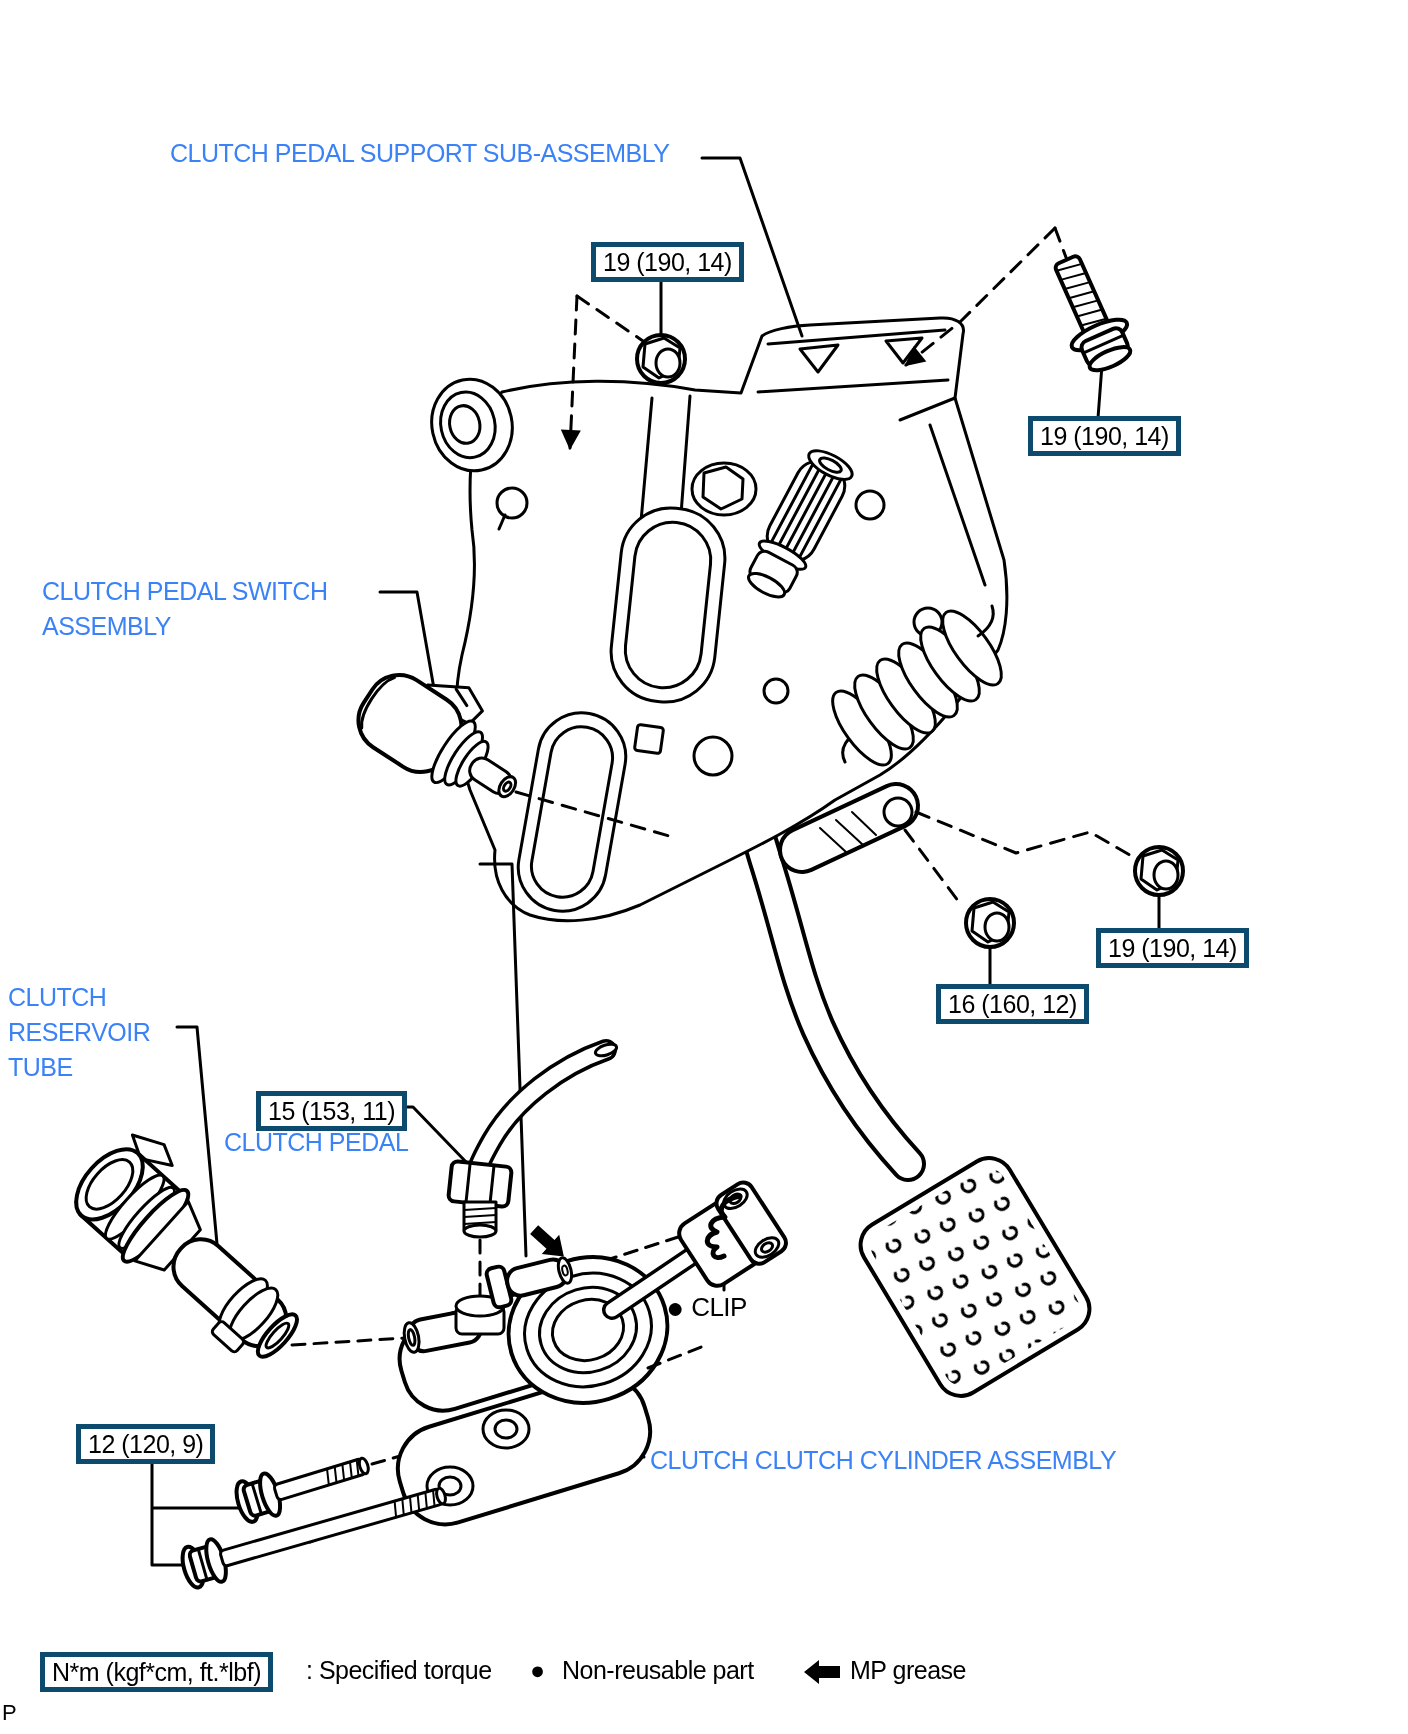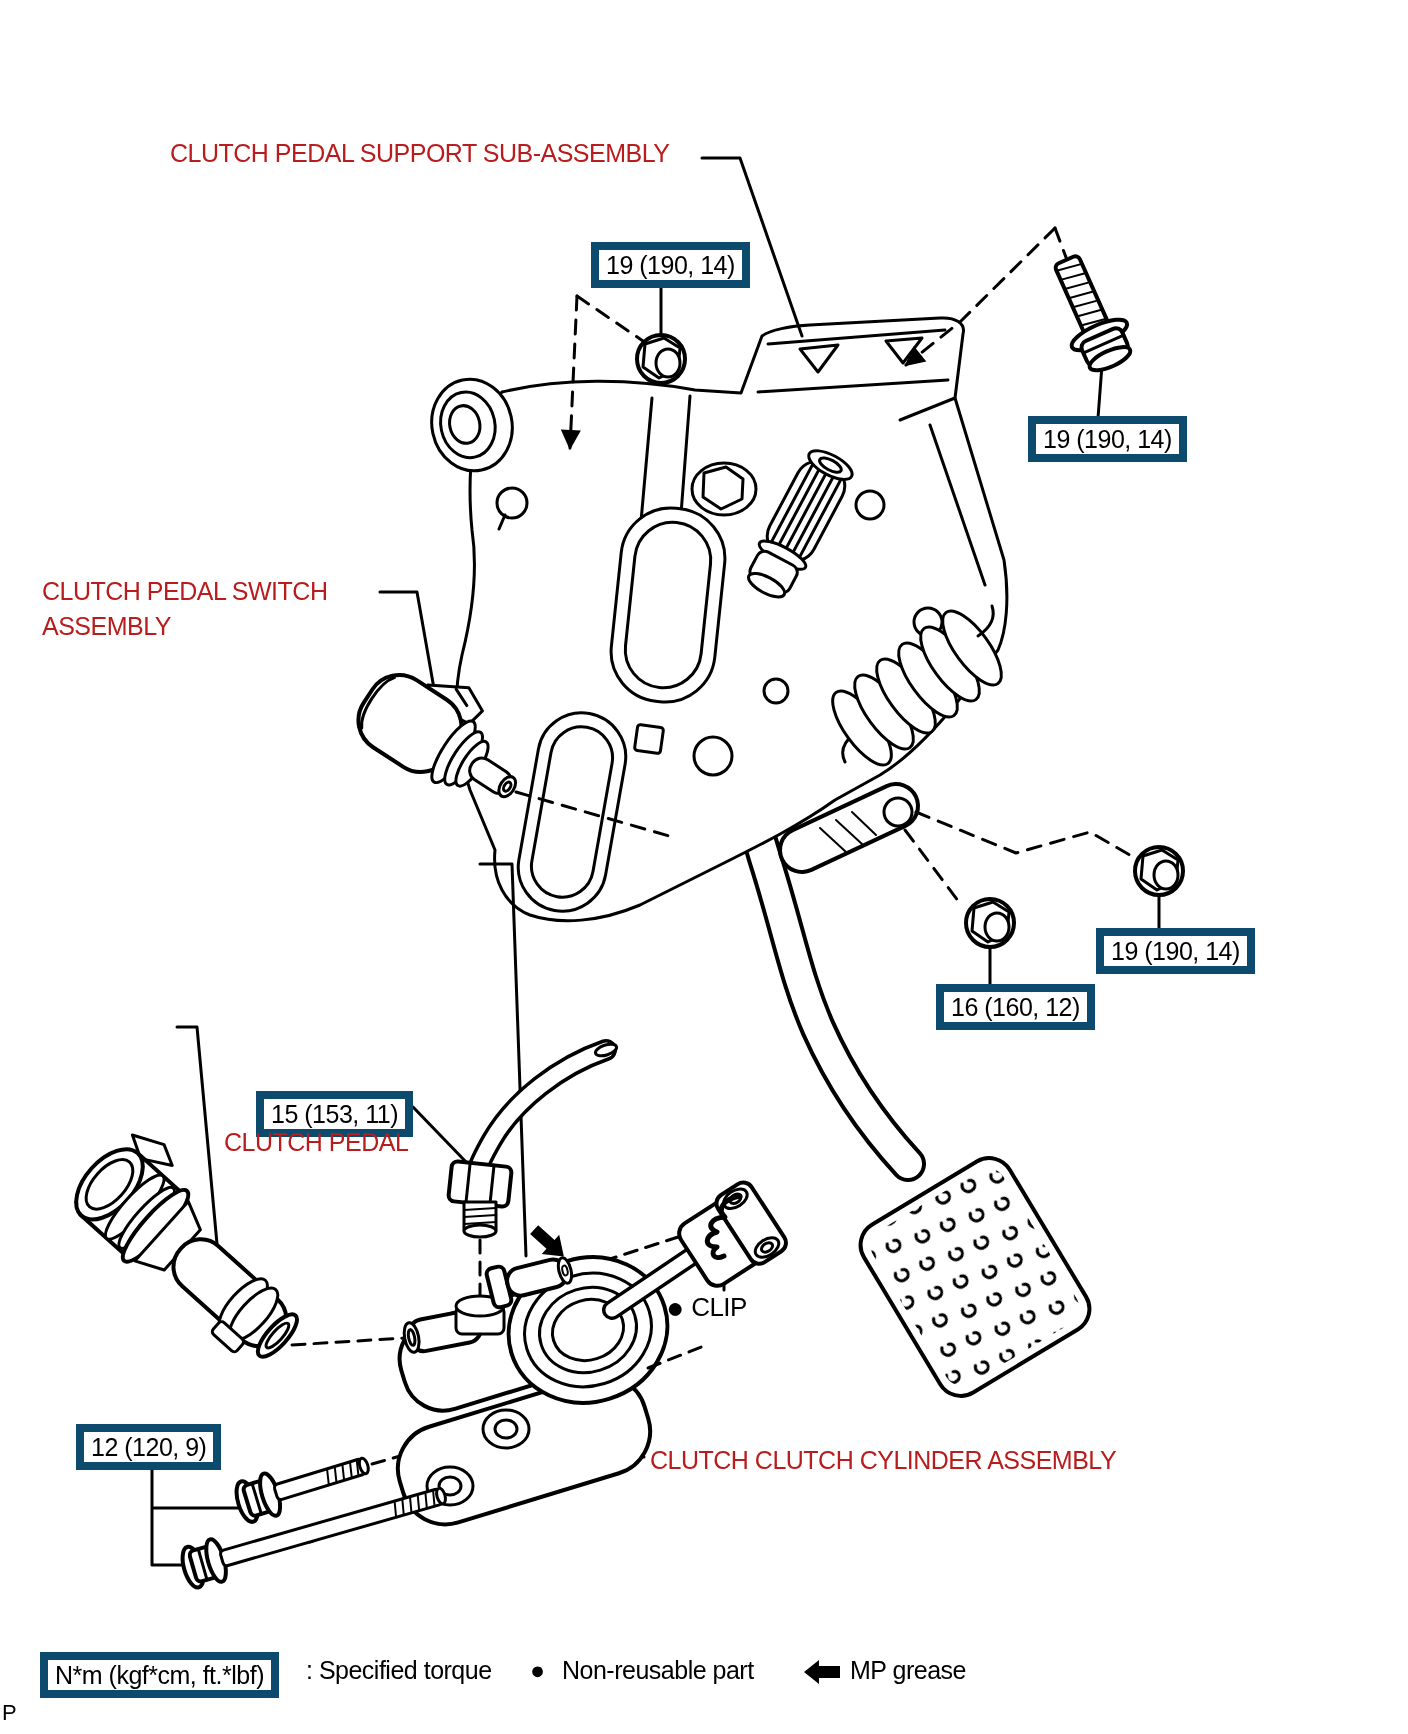--- a/index.html
+++ b/index.html
@@ -4,25 +4,25 @@
 <style>
   html,body { margin:0; padding:0; }
   body {
     width:1408px; height:1734px; position:relative; background:#fff;
     font-family:"Liberation Sans", sans-serif; color:#000; overflow:hidden;
   }
   .stage { position:absolute; inset:0; }
   svg.art { position:absolute; left:0; top:0; }
   .lbl {
     position:absolute; font-size:25px; letter-spacing:-0.5px;
-    line-height:35px; white-space:pre-line; color:#b91c1c;
+    line-height:35px; white-space:pre-line; color:#3b82f6;
   }
   .one { line-height:28px; }
   .tq {
-    position:absolute; display:inline-block; border:8px solid #0c4a6e;
+    position:absolute; display:inline-block; border:5px solid #0c4a6e;
     background:#fff; padding:0 7px; font-size:25px; letter-spacing:-0.5px;
     line-height:30px; white-space:nowrap;
   }
   .cliplab { position:absolute; display:flex; align-items:center; gap:7px; }
   .bullet { font-size:30px; line-height:28px; }
   .cliptext { font-size:26px; letter-spacing:-0.5px; font-weight:normal; }
   .legend { position:absolute; left:0; top:1646px; width:1218px; height:50px; }
   .legend .txt { position:absolute; font-size:25px; letter-spacing:-0.5px; line-height:38px; white-space:nowrap; }
   .pmark { position:absolute; left:2px; top:1700px; font-size:22px; }
 </style>
@@ -301,20 +301,23 @@
 <div class="tq" style="left:1028px; top:416px;">19 (190, 14)</div>
 
 <div class="lbl" style="left:42px; top:574px;">CLUTCH PEDAL SWITCH
 ASSEMBLY</div>
 
 
 <div class="tq" style="left:1096px; top:928px;">19 (190, 14)</div>
 
 <div class="tq" style="left:936px; top:984px;">16 (160, 12)</div>
 
+<div class="lbl" style="left:8px; top:980px;">CLUTCH
+RESERVOIR
+TUBE</div>
 
 <div class="tq" style="left:256px; top:1091px;">15 (153, 11)</div>
 
 <div class="lbl one" style="left:224px; top:1128px;">CLUTCH PEDAL</div>
 
 <div class="cliplab" style="left:666px; top:1292px;">
   <span class="bullet">●</span>
   <span class="cliptext">CLIP</span>
 </div>
 

